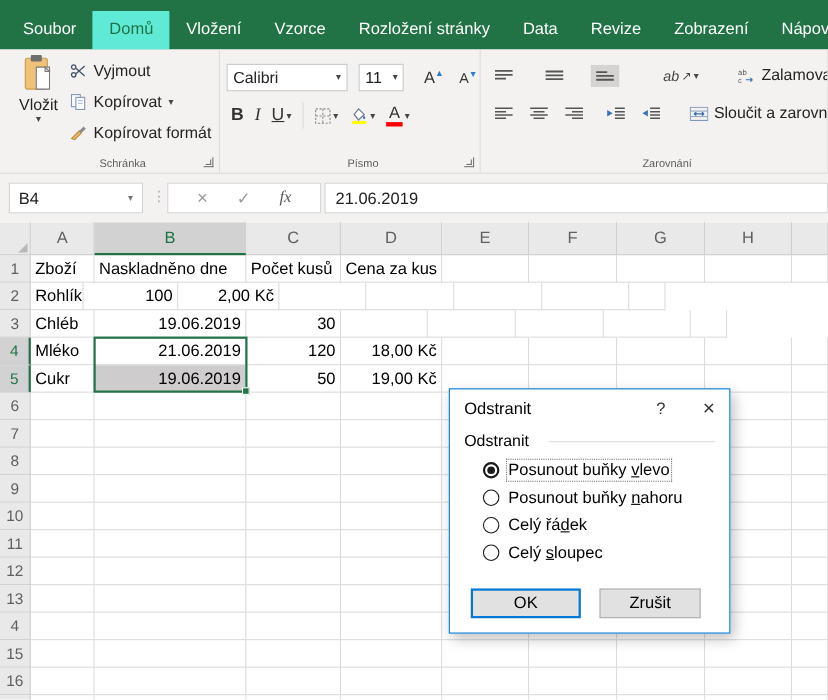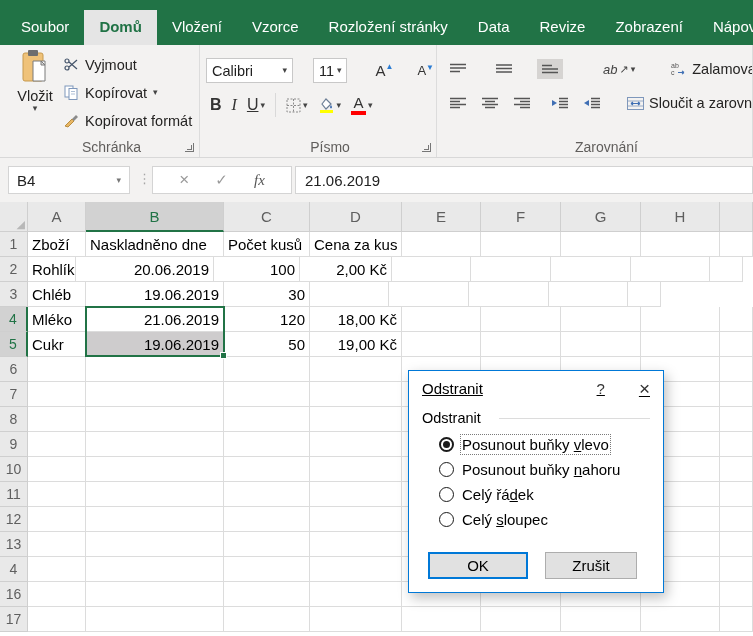--- a/index.html
+++ b/index.html
@@ -4,44 +4,44 @@
 <style>
   * { margin:0; padding:0; box-sizing:border-box; }
   html,body { width:753px; height:636px; overflow:hidden; background:#fff;
               font-family:"Liberation Sans", sans-serif; }
 
   
   .tabbar { position:absolute; top:0; left:0; width:753px; height:45px;
             background:#217346; display:flex; align-items:flex-end; }
   .tab { color:#fff; font-size:15px; padding:8px 15px 10px; cursor:pointer; white-space:nowrap; }
   .tab:first-child { margin-left:6px; }
-  .tab.active { background:#e5e5e5; color:#217346;font-weight:bold; }
+  .tab.active { background:#5eead4; color:#217346; }
 
   
   .ribbon { position:absolute; top:45px; left:0; width:753px; height:113px;
             background:#f3f2f1; border-bottom:1px solid #d8d8d8; display:flex; }
   .rgroup { position:relative; height:100%; border-right:1px solid #dcdcdc; flex-shrink:0; }
   .rgroup-label { position:absolute; bottom:2px; left:0; right:0; text-align:center;
-                  font-size:14px; color:#605e5c;margin-left:24px; }
+                  font-size:10px; color:#605e5c;margin-left:24px; }
   .launcher { position:absolute; bottom:5px; right:5px; width:9px; height:9px;
               border-right:1px solid #767676; border-bottom:1px solid #767676; cursor:pointer; }
   .launcher:before { content:""; position:absolute; right:1px; bottom:1px; width:4px; height:4px;
                      border-right:1px solid #767676; border-bottom:1px solid #767676; }
 
   .g-clip { width:200px; display:flex; }
   .paste-btn { width:58px; margin:4px 0 0 6px; display:flex; flex-direction:column;
                align-items:center; cursor:pointer; }
   .paste-btn .plabel { font-size:14.5px; color:#252423; margin-top:3px; }
   .caret { font-size:9px; color:#444; line-height:9px; }
   .clip-col { display:flex; flex-direction:column; margin-top:9px; gap:7px; }
   .small-btn { display:flex; align-items:center; gap:6px; font-size:14.5px;
                color:#252423; height:21px; cursor:pointer; white-space:nowrap; }
 
   .g-font { width:237px; }
-  .font-row1 { display:flex; align-items:center; margin:13px 0 0 6px; gap:20px; }
+  .font-row1 { display:flex; align-items:center; margin:13px 0 0 6px; gap:10px; }
   .combo { background:#fff; border:1px solid #c8c8c8; height:25px; display:flex;
            align-items:center; font-size:14.5px; color:#222; padding:0 5px; cursor:pointer; }
   .combo .caret { margin-left:auto; }
   .cb-name { width:112px; } .cb-size { width:42px; }
   .fontbig { font-size:15px; color:#333; display:flex; align-items:flex-start; cursor:pointer; padding:0 2px; }
   .fontbig sup { font-size:8px; color:#2b7cd3; }
   .font-row2 { display:flex; align-items:center; margin:10px 0 0 10px; gap:10px; }
   .tgl { font-size:16px; color:#333; cursor:pointer; }
   .tgl.b { font-weight:bold; } .tgl.i { font-style:italic; font-family:"Liberation Serif",serif; }
   .tgl.u { text-decoration:underline; }
@@ -94,23 +94,23 @@
           font-size:15px; color:#000; padding:0 4px; display:flex; align-items:center;
           white-space:nowrap; overflow:hidden; cursor:cell; }
   .cell.right { justify-content:flex-end; }
   .cell.fill { background:#cecccd; }
   .sel-box { position:absolute; left:85px; top:104px; width:140px; height:51px;
              border:2px solid #217346; pointer-events:none; }
   .handle { position:absolute; right:-4px; bottom:-4px; width:7px; height:7px;
             background:#217346; border:1px solid #fff; pointer-events:auto; cursor:crosshair; }
 
   
-  .dialog { position:absolute; left:408px; top:370px; width:256px; height:223px;
+  .dialog { position:absolute; left:408px; top:353px; width:256px; height:223px;
             background:#fff; border:1px solid #0078d7; box-shadow:3px 5px 12px rgba(0,0,0,.25);
-            font-size:15px; color:#000;text-decoration:underline; }
+            font-size:15px; color:#000; }
   .dlg-title { height:34px; display:flex; align-items:center; padding:0 13px; }
   .dlg-title .t { flex:1; }
   .dlg-help { color:#333; margin-right:34px; cursor:pointer; }
   .dlg-close { color:#333; font-size:19px; line-height:19px; cursor:pointer; }
   .dlg-group-label { position:absolute; left:13px; top:39px; font-size:14.5px; }
   .dlg-group-line { position:absolute; left:90px; right:13px; top:47px; height:1px; background:#dcdcdc; }
   .dlg-opts { position:absolute; left:30px; top:61px; display:flex; flex-direction:column; }
   .opt { display:flex; align-items:center; gap:8px; height:25px; cursor:pointer; }
   .radio { width:15px; height:15px; border:1px solid #1a1a1a; border-radius:50%;
            position:relative; flex-shrink:0; background:#fff; }
@@ -365,21 +365,20 @@
         <div class="cell" style="width: 92px;">Cena za kus</div>
         <div class="cell" style="width: 79px;"></div>
         <div class="cell" style="width: 80px;"></div>
         <div class="cell" style="width: 80px;"></div>
         <div class="cell" style="width: 79px;"></div>
         <div class="cell" style="width: 33px;"></div>
       </div>
       <div class="srow">
         <div class="row-h">2</div>
         <div class="cell" style="width: 48px;">Rohlík</div>
-        <div class="cell right" style="width: 138px;">20.06.2019</div>
         <div class="cell right" style="width: 86px;">100</div>
         <div class="cell right" style="width: 92px;">2,00 Kč</div>
         <div class="cell" style="width: 79px;"></div>
         <div class="cell" style="width: 80px;"></div>
         <div class="cell" style="width: 80px;"></div>
         <div class="cell" style="width: 79px;"></div>
         <div class="cell" style="width: 33px;"></div>
       </div>
       <div class="srow">
         <div class="row-h">3</div>
@@ -507,20 +506,32 @@
         <div class="cell" style="width: 86px;"></div>
         <div class="cell" style="width: 92px;"></div>
         <div class="cell" style="width: 79px;"></div>
         <div class="cell" style="width: 80px;"></div>
         <div class="cell" style="width: 80px;"></div>
         <div class="cell" style="width: 79px;"></div>
         <div class="cell" style="width: 33px;"></div>
       </div>
       <div class="srow">
         <div class="row-h">4</div>
+        <div class="cell" style="width: 58px;"></div>
+        <div class="cell" style="width: 138px;"></div>
+        <div class="cell" style="width: 86px;"></div>
+        <div class="cell" style="width: 92px;"></div>
+        <div class="cell" style="width: 79px;"></div>
+        <div class="cell" style="width: 80px;"></div>
+        <div class="cell" style="width: 80px;"></div>
+        <div class="cell" style="width: 79px;"></div>
+        <div class="cell" style="width: 33px;"></div>
+      </div>
+      <div class="srow">
+        <div class="row-h">15</div>
         <div class="cell" style="width: 58px;"></div>
         <div class="cell" style="width: 138px;"></div>
         <div class="cell" style="width: 86px;"></div>
         <div class="cell" style="width: 92px;"></div>
         <div class="cell" style="width: 79px;"></div>
         <div class="cell" style="width: 80px;"></div>
         <div class="cell" style="width: 80px;"></div>
         <div class="cell" style="width: 79px;"></div>
         <div class="cell" style="width: 33px;"></div>
       </div>

